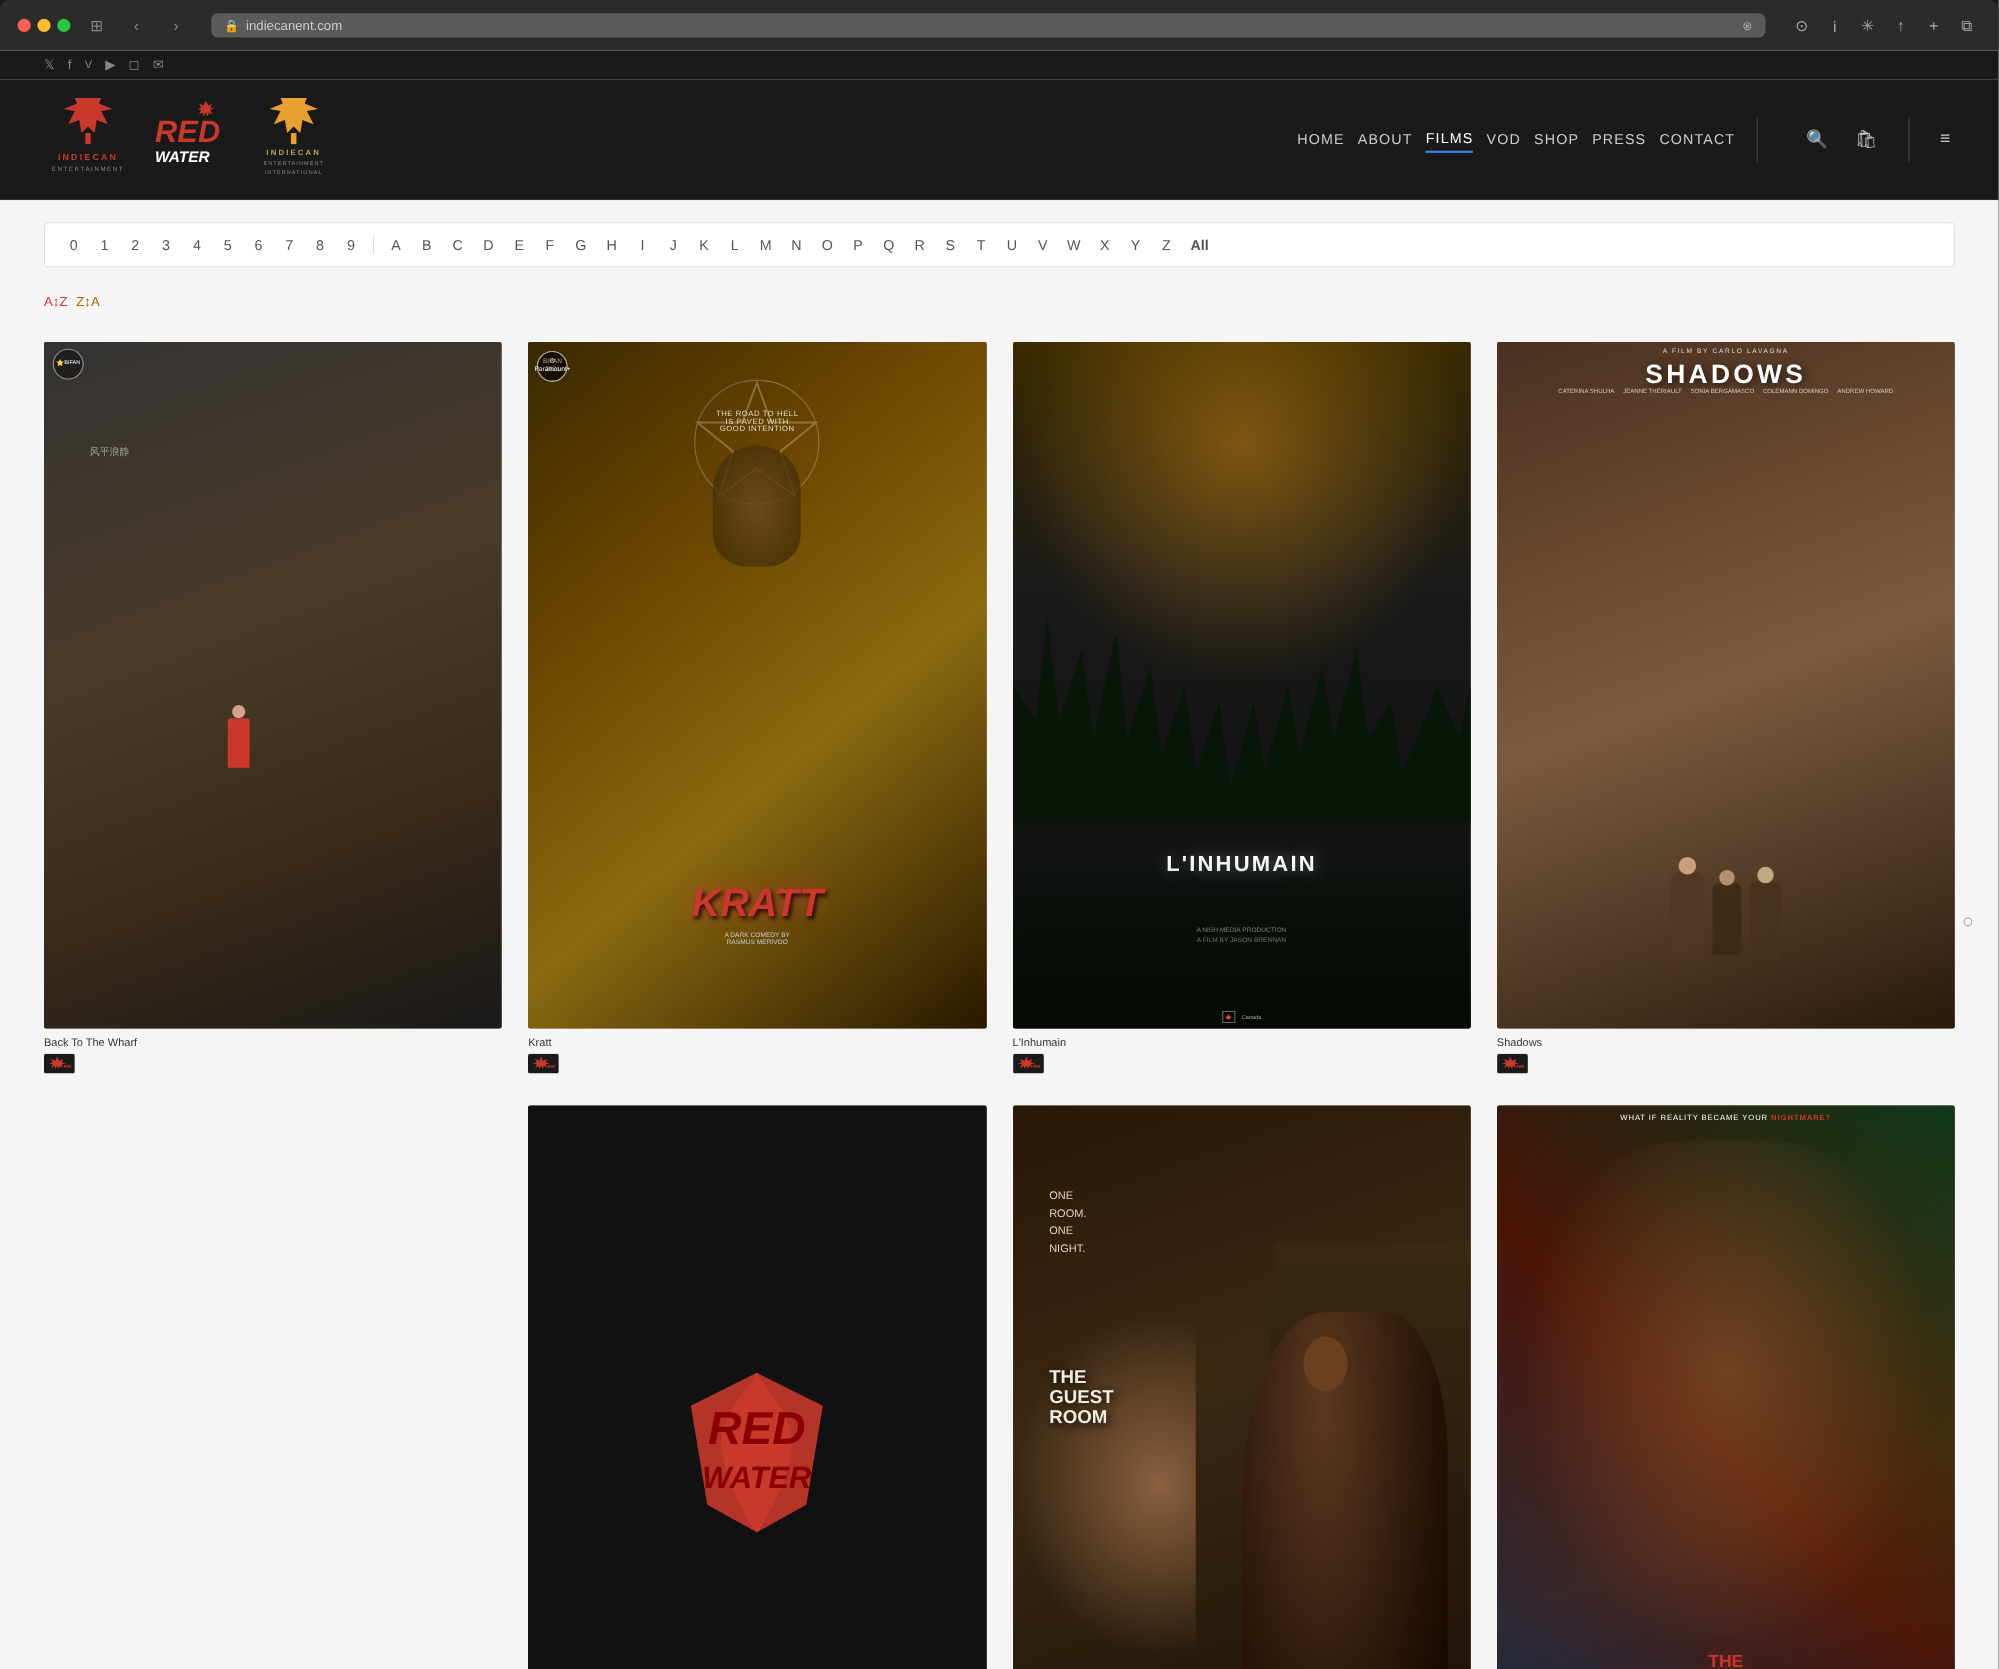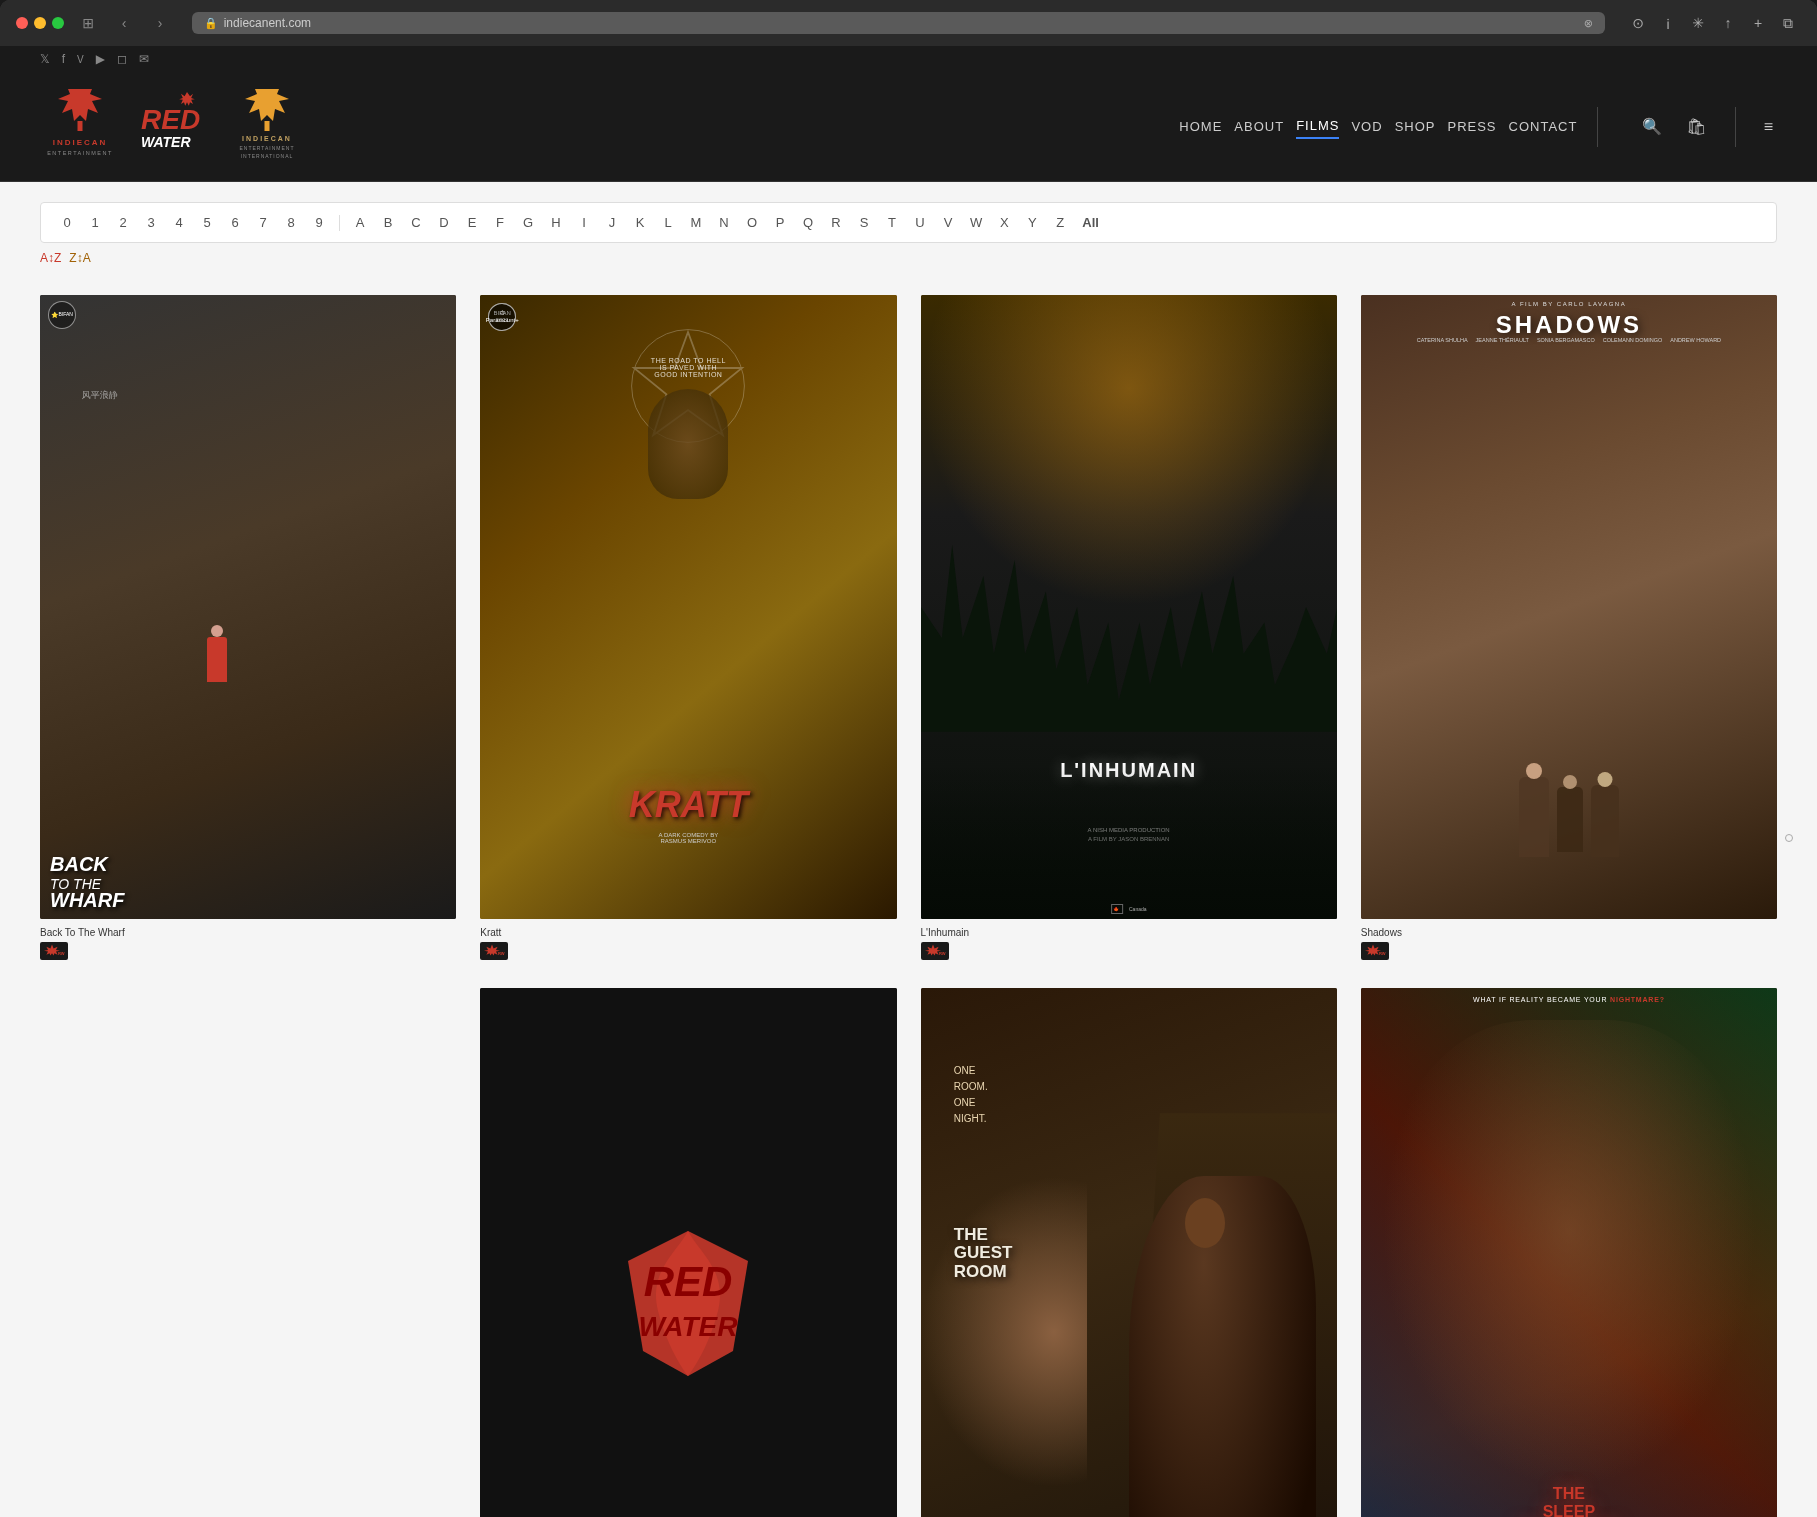--- a/index.html
+++ b/index.html
@@ -107,21 +107,21 @@
       align-items: center;
     }
     .filter-btn {
       background: none; border: none; cursor: pointer;
       font-size: 13px; color: #555; padding: 2px 4px;
       min-width: 20px; text-align: center;
     }
     .filter-divider { width: 1px; height: 16px; background: #ddd; margin: 0 2px; }
 
     .sort-buttons {
-      display: flex; gap: 8px; margin-top: 8px;
+      display: flex; gap: 8px; margin-top: 24px;
     }
     .sort-btn {
       background: none; border: none; cursor: pointer;
       color: #a16207; font-size: 12px; display: flex; align-items: center; gap: 2px;
     }
     .sort-btn.active { color: #c8392b; }
 
     
     .films-section {
       background: #f5f5f5;
@@ -370,23 +370,20 @@
               <div style="position:absolute;inset:0;background:linear-gradient(160deg,#333 0%,#4a3a28 40%,#3a2a18 70%,#1a1a1a 100%);"></div>
 
               <div style="position:absolute;top:15%;left:10%;color:#ccc;font-size:9px;opacity:0.7;">风平浪静</div>
 
               <div class="awards-badge" style="top:6px;left:8px;">⭐<br><span style="font-size:5px;">BIFAN</span></div>
 
               <div style="position:absolute;bottom:38%;left:40%;width:20px;height:45px;background:#c8392b;border-radius:3px 3px 0 0;">
                 <div style="position:absolute;top:-12px;left:50%;transform:translateX(-50%);width:12px;height:12px;background:#d4a090;border-radius:50%;"></div>
               </div>
 
-              <div style="position:absolute;bottom:10px;left:10px;right:10px;">
-                <div style="color:#fff;font-size:20px;font-weight:900;text-shadow:2px 2px 4px #000;line-height:0.9;font-style:italic;text-transform:uppercase;">BACK<br><span style="font-size:14px;font-weight:400;">TO THE</span><br>WHARF</div>
-              </div>
             </div>
           </div>
           <div class="film-title-text">Back To The Wharf</div>
           <div class="film-brand">
             <svg class="leaf-logo-svg" viewBox="0 0 28 18">
               <rect width="28" height="18" fill="#1a1a1a" rx="2"></rect>
               <path d="M10,3 L12,8 L17,6 L15,10 L20,11 L15,12 L17,16 L13,14 L12,17 L10,14 L8,17 L7,14 L3,16 L5,12 L0,11 L5,10 L3,6 L8,8 Z" fill="#c8392b" transform="translate(4,0) scale(0.8)"></path>
               <text x="18" y="13" fill="#c8392b" font-size="4" font-weight="700">RW</text>
             </svg>
           </div>

